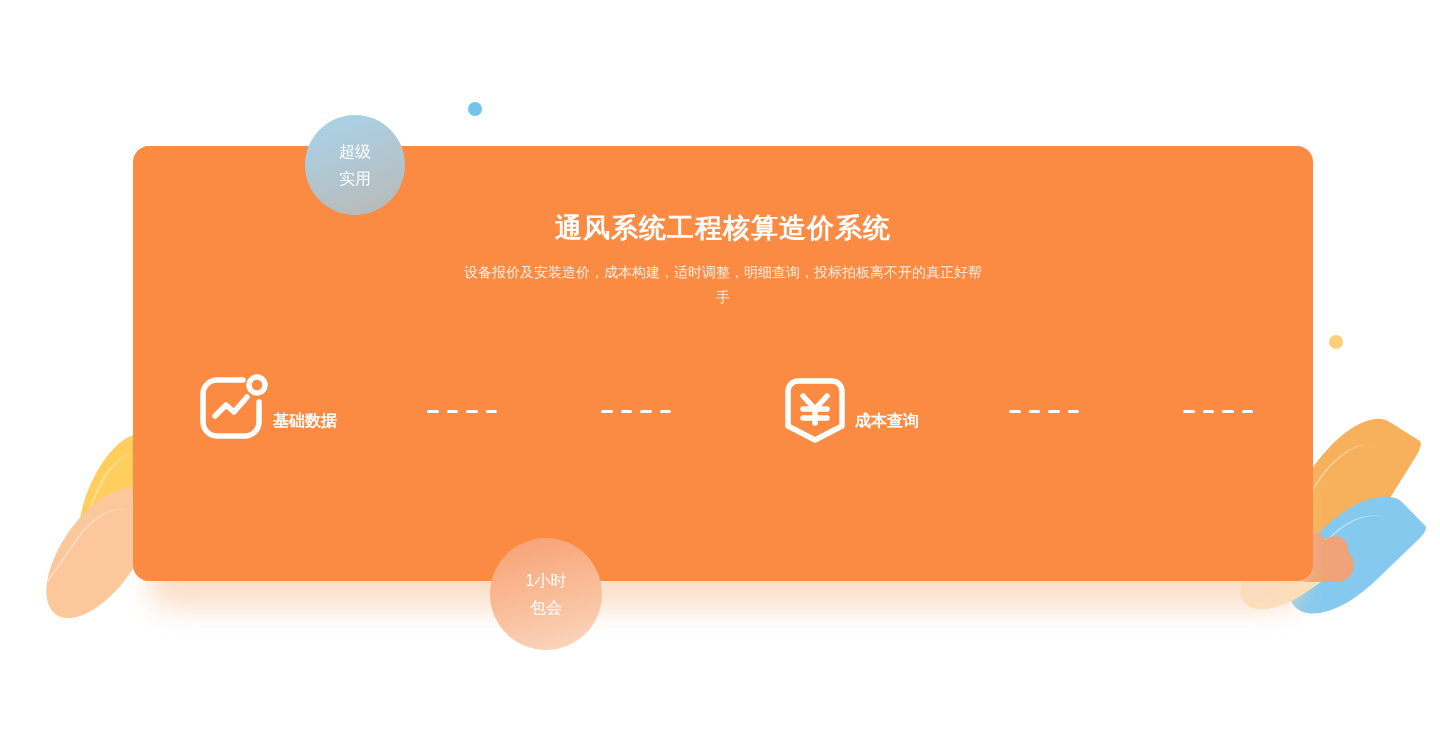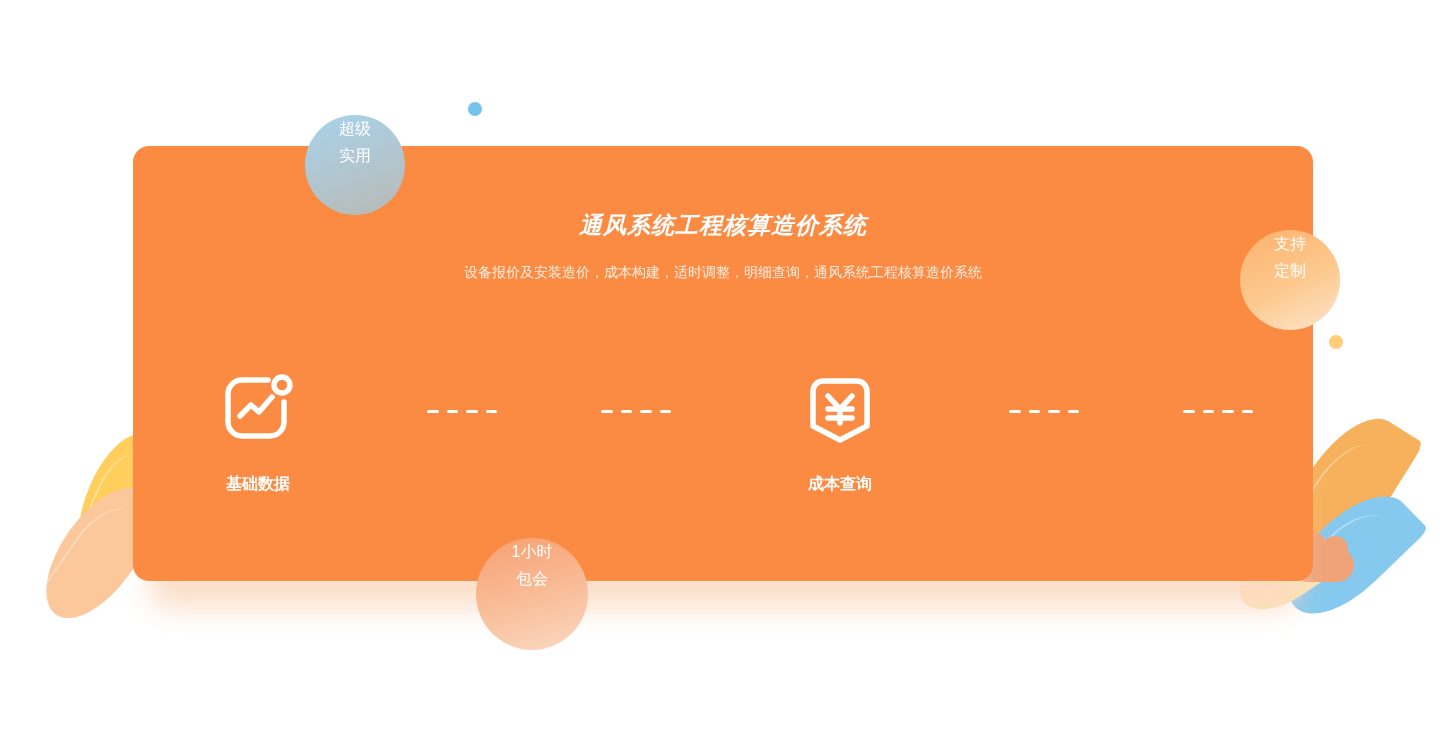--- a/index.html
+++ b/index.html
@@ -127,24 +127,23 @@
     background: #FB8B43;
     border-radius: 16px;
   }
 
   .panel-title {
     position: absolute;
     left: 0; right: 0;
     top: 64px;
     text-align: center;
     color: #ffffff;
-    font-size: 23px;
+    font-size: 27px;
     font-weight: bold;
     letter-spacing: 1px;
-    font-style: italic;
   }
 
   .panel-subtitle {
     position: absolute;
     left: 50%;
     transform: translateX(-50%);
     top: 114px;
     width: 520px;
     text-align: center;
     color: #FFEDE1;
@@ -159,21 +158,21 @@
     right: 60px;
     top: 222px;
     display: flex;
     align-items: flex-start;
     justify-content: space-between;
   }
 
   .feature {
     width: 130px;
     display: flex;
-    flex-direction: column;
+    flex-direction: row;
     align-items: center;
   }
 
   .feature-icon {
     width: 84px;
     height: 84px;
     display: flex;
     align-items: center;
     justify-content: center;
   }
@@ -203,40 +202,41 @@
     border-radius: 2px;
   }
 
   
   .badge {
     position: absolute;
     border-radius: 50%;
     display: flex;
     flex-direction: column;
     align-items: center;
+    justify-content: center;
     color: #ffffff;
     font-size: 16px;
     line-height: 27px;
     text-align: center;
   }
 
   .badge-super {
     left: 305px; top: 115px;
     width: 100px; height: 100px;
     background: linear-gradient(160deg, #A8D3EA 0%, #AFC9D6 40%, #B9B9B5 100%);
   }
 
   .badge-custom {
     left: 1240px; top: 230px;
     width: 100px; height: 100px;
     background: linear-gradient(155deg, #FBB26C 0%, #FDC98F 55%, #FDE6CE 100%);
   }
 
   .badge-hour {
-    left: 476px; top: 538px;
+    left: 490px; top: 538px;
     width: 112px; height: 112px;
     background: linear-gradient(165deg, #F7A071 0%, #F9BB96 50%, #FBD9C2 100%);
     font-size: 16px;
   }
 
   .badge span { display: block; }
 </style>
 </head>
 <body>
 
@@ -264,21 +264,21 @@
     <div class="dot dot-blue-1"></div>
     <div class="dot dot-blue-2"></div>
     <div class="dot dot-amber"></div>
   </div>
 
   <div class="panel-shadow"></div>
 
   <div class="panel">
 
     <div class="panel-title">通风系统工程核算造价系统</div>
-    <div class="panel-subtitle">设备报价及安装造价，成本构建，适时调整，明细查询，通风系统工程核算造价系统</div>
+    <div class="panel-subtitle">设备报价及安装造价，成本构建，适时调整，明细查询，投标拍板离不开的真正好帮手</div>
 
     <div class="features">
 
       <div class="feature">
         <div class="feature-icon">
           <svg width="80" height="80" viewBox="0 0 80 80" fill="none" stroke="#ffffff" stroke-width="5.5" stroke-linecap="round" stroke-linejoin="round">
             <path d="M50 10 H24 C16.3 10 10 16.3 10 24 V52 C10 59.7 16.3 66 24 66 H52 C59.7 66 66 59.7 66 52 V32"></path>
             <circle cx="64" cy="15" r="8"></circle>
             <polyline points="22,46 33,35 41,42 54,27"></polyline>
           </svg>
@@ -329,23 +329,19 @@
 
 
     </div>
   </div>
 
   <div class="badge badge-super">
     <span>超级</span>
     <span>实用</span>
   </div>
 
-  <div class="badge badge-custom">
-    <span>支持</span>
-    <span>定制</span>
-  </div>
 
   <div class="badge badge-hour">
     <span>1小时</span>
     <span>包会</span>
   </div>
 
 </div>
 
 </body></html>

